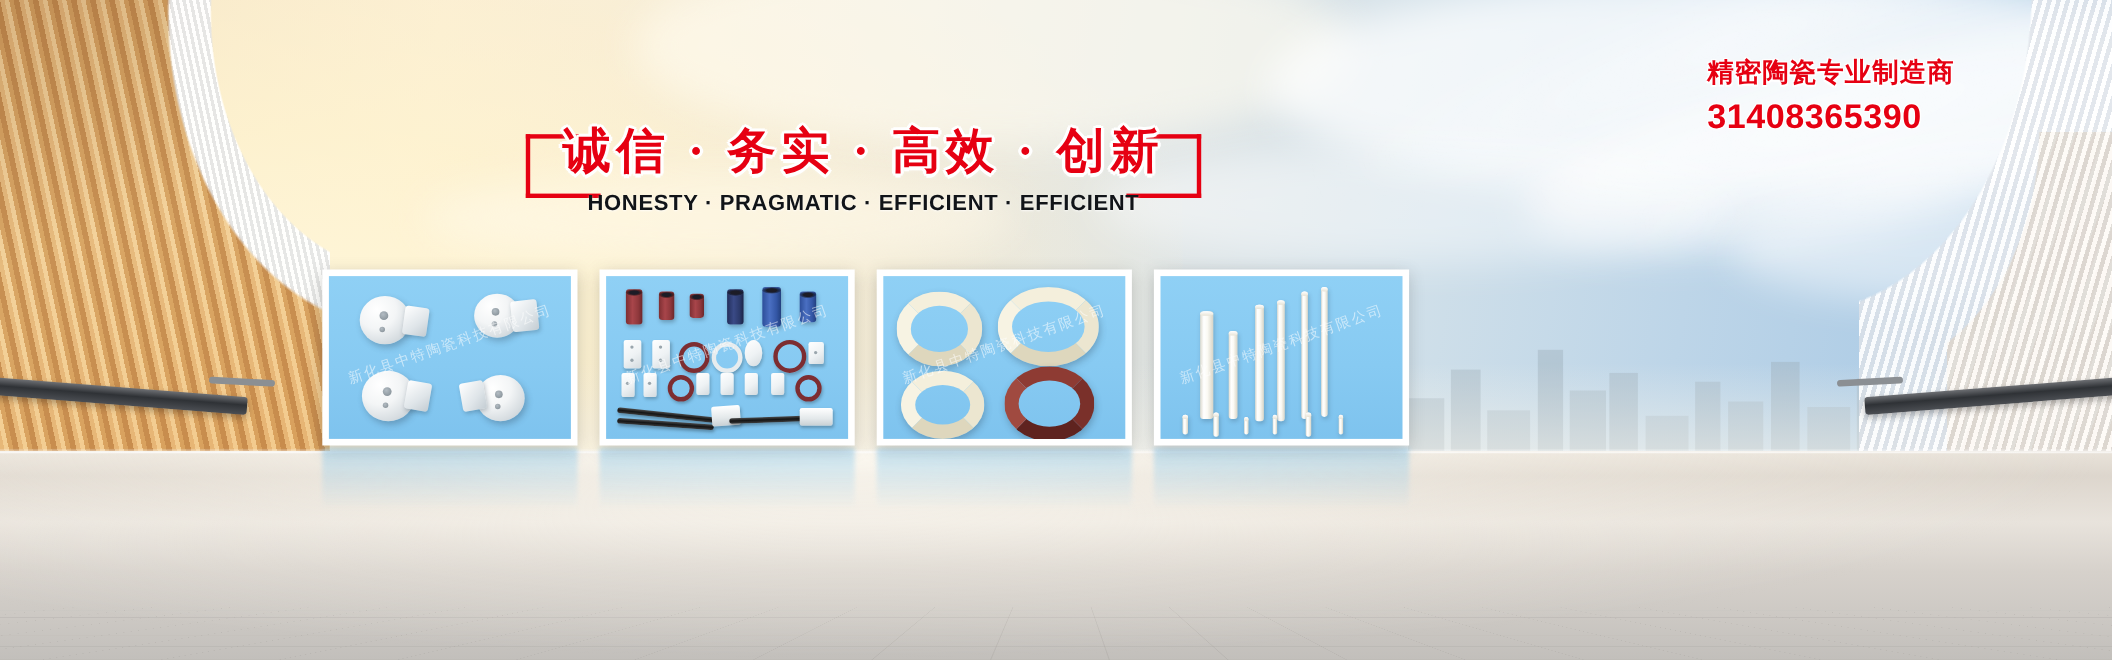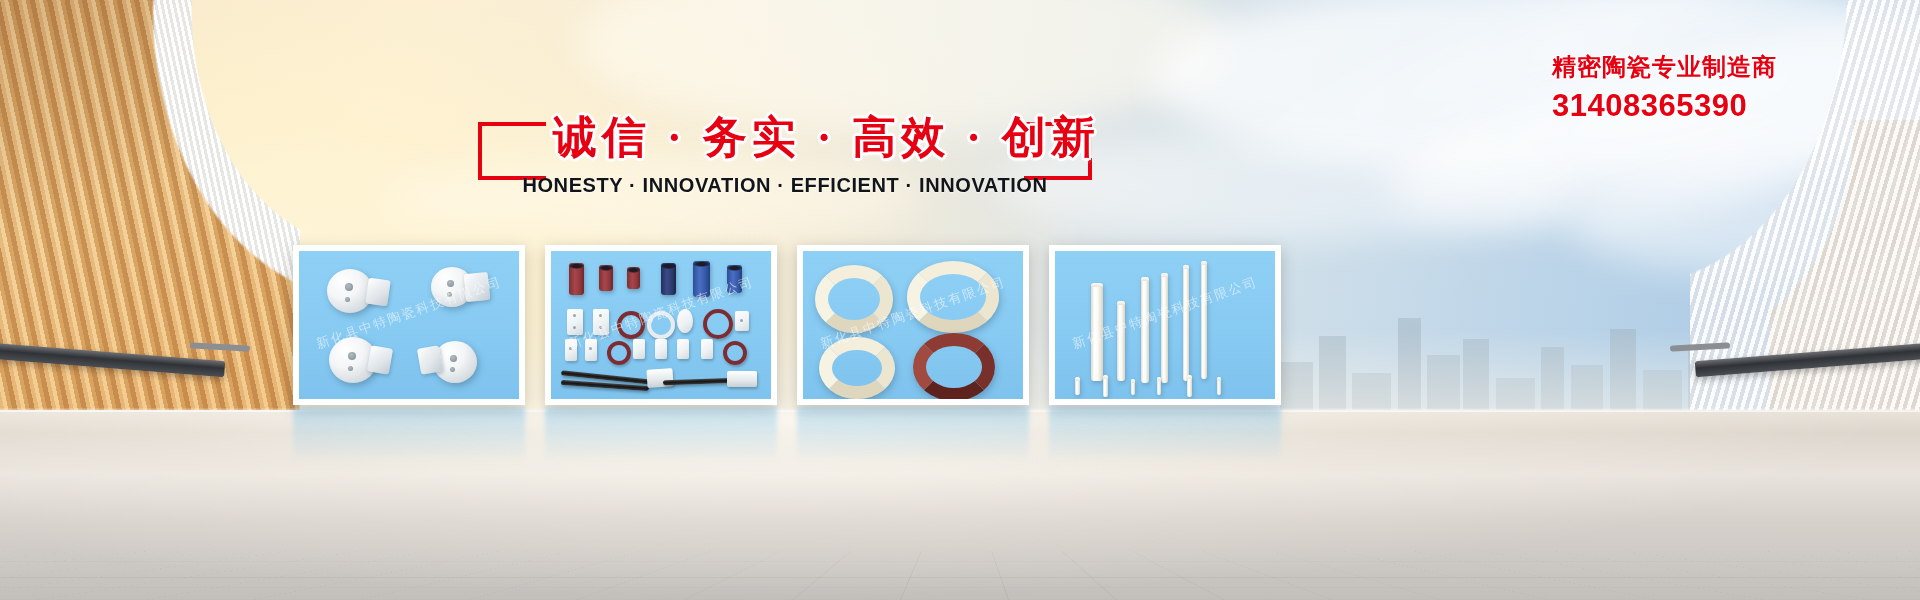--- a/index.html
+++ b/index.html
@@ -148,21 +148,21 @@
   .bracket{position:absolute;background:#e60012;}
   .bk-tl-h{left:8px;top:22px;width:68px;height:4px;}
   .bk-tl-v{left:8px;top:22px;width:4px;height:58px;}
   .bk-bl-h{left:8px;top:76px;width:68px;height:4px;}
   .bk-tr-h{right:8px;top:22px;width:68px;height:4px;}
   .bk-tr-v{right:8px;top:22px;width:4px;height:58px;}
   .bk-br-h{right:8px;top:76px;width:68px;height:4px;}
 
   .slogan-cn{
     position:absolute;left:0;right:0;top:8px;
-    text-align:right;
+    text-align:center;
     font-family:"Liberation Serif","DejaVu Serif",serif;
     font-weight:bold;
     font-size:44px;
     letter-spacing:5px;
     color:#e60012;
     white-space:nowrap;
     text-shadow:
       -2px -2px 0 #fff, 2px -2px 0 #fff, -2px 2px 0 #fff, 2px 2px 0 #fff,
       -3px 0 0 #fff, 3px 0 0 #fff, 0 -3px 0 #fff, 0 3px 0 #fff,
       0 2px 5px rgba(255,255,255,.9);
@@ -371,21 +371,21 @@
   <div class="reflect rf-4"></div>
 
   <div class="slogan">
     <div class="bracket bk-tl-h"></div>
     <div class="bracket bk-tl-v"></div>
     <div class="bracket bk-bl-h"></div>
     <div class="bracket bk-tr-h"></div>
     <div class="bracket bk-tr-v"></div>
     <div class="bracket bk-br-h"></div>
     <div class="slogan-cn">诚信 · 务实 · 高效 · 创新</div>
-    <div class="slogan-en">HONESTY · INNOVATION · EFFICIENT · INNOVATION</div>
+    <div class="slogan-en">HONESTY · PRAGMATIC · EFFICIENT · EFFICIENT</div>
   </div>
 
   <div class="info">
     <div class="info-title">精密陶瓷专业制造商</div>
     <div class="info-phone">31408365390</div>
   </div>
 
   <div class="cards">
 
     <div class="card card-1">

